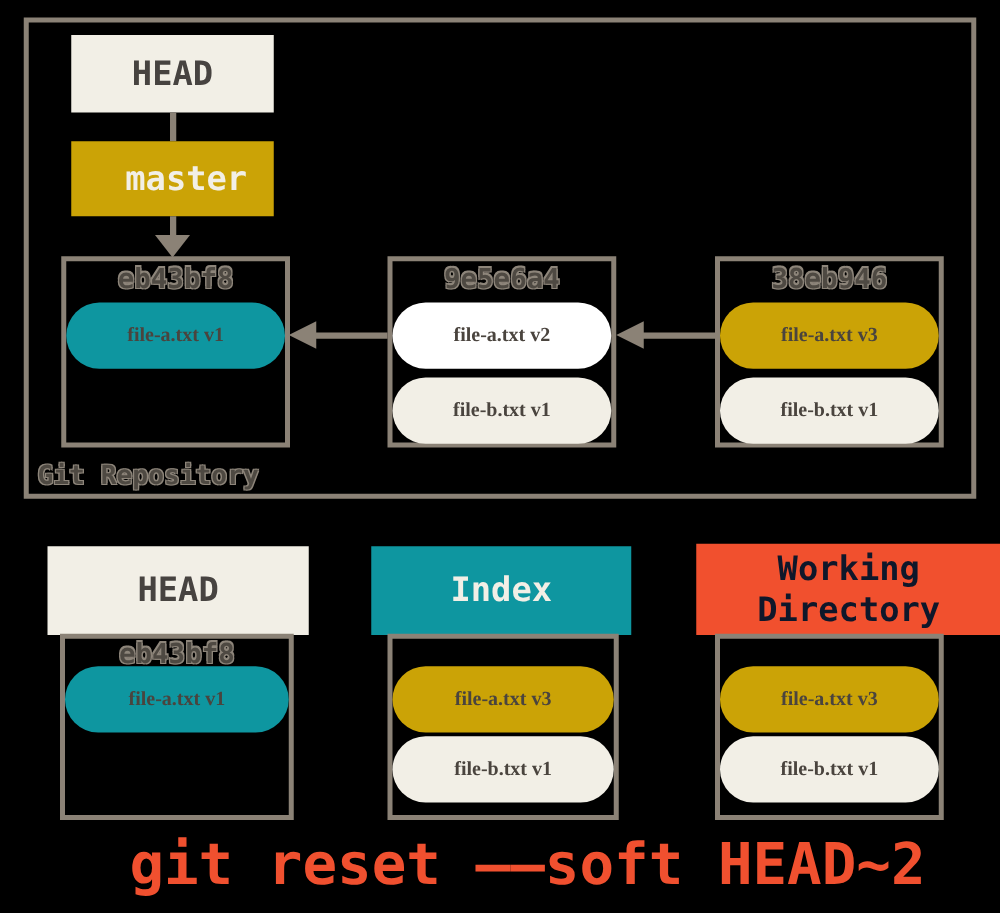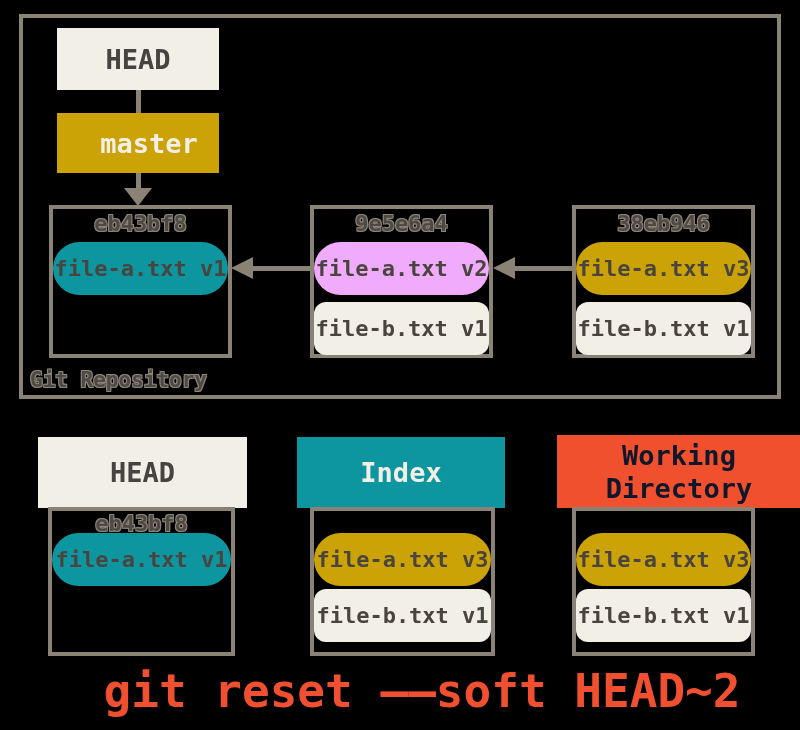--- a/index.html
+++ b/index.html
@@ -66,27 +66,27 @@
   .hash {
     height: 24px; text-align: center;
     font-size: 22px; font-weight: bold;
     color: #4e4942;
     text-shadow: -1px -1px 0 #8d857a, 1px -1px 0 #8d857a, -1px 1px 0 #8d857a, 1px 1px 0 #8d857a;
   }
   .pill {
     height: 53px; border-radius: 27px;
     margin: 7px 0 0 0; flex: none;
     display: flex; align-items: center; justify-content: center;
-    font-size: 22px; font-weight: bold; color: #4a443e;
+    font-size: 16px; font-weight: bold; color: #4a443e; font-family: Liberation Serif, serif;
   }
   .commit-box .pill:first-of-type { margin-top: 9px; }
   .teal  { background: #0e96a0; }
-  .red   { background: #f0abfc; }
+  .red   { background: #ffffff; }
   .gold  { background: #cba306; }
-  .cream { background: #f2efe6; border-radius: 12px; }
+  .cream { background: #f2efe6; }
 
   
   .area-header {
     display: flex; flex-direction: column; align-items: center; justify-content: center;
     font-size: 27px; font-weight: bold; line-height: 33px; text-align: center;
   }
   .hdr-head  { left: 38px;  top: 437px; width: 209px; height: 71px; background: #f2efe6; color: #474340; }
   .hdr-index { left: 297px; top: 437px; width: 208px; height: 71px; background: #0e96a0; color: #f2efe6; }
   .hdr-wd    { left: 557px; top: 435px; width: 244px; height: 73px; background: #f1502e; color: #0f172a; }
   .area-box {

